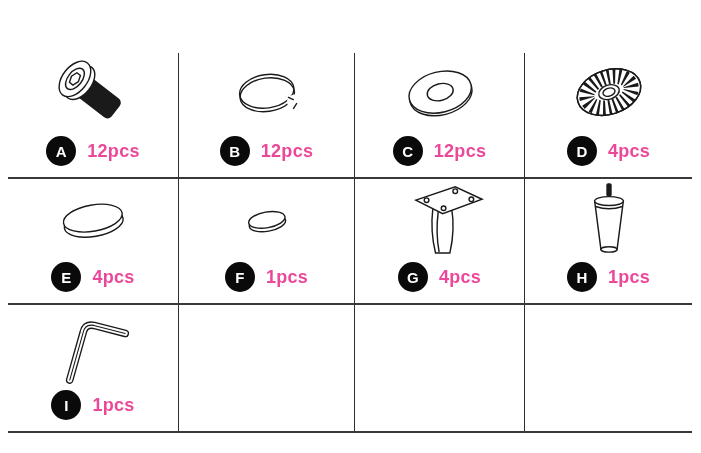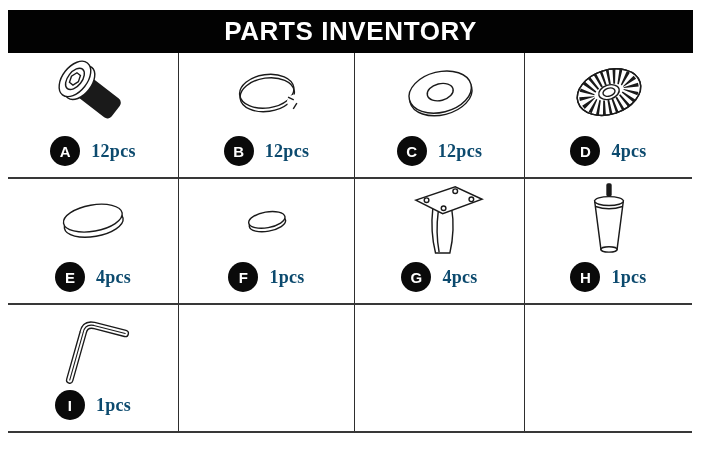--- a/index.html
+++ b/index.html
@@ -30,33 +30,30 @@
   .art{
     flex:1;display:flex;align-items:center;justify-content:center;
     width:100%;overflow:hidden;margin-bottom:4px;
   }
   .label-row{display:flex;align-items:center;gap:11px;}
   .badge{
     width:30px;height:30px;border-radius:50%;background:#0a0a0a;color:#ffffff;
     display:flex;align-items:center;justify-content:center;
     font-size:15px;font-weight:700;flex:none;
   }
-  .qty{font-size:18px;font-weight:700;color:#0c4a6e;letter-spacing:0.3px;font-family:Liberation Serif, serif;}
+  .qty{font-size:18px;font-weight:700;color:#ec4899;letter-spacing:0.3px;}
   svg .ln{stroke:#1a1a1a;stroke-width:1.6;fill:none;}
   svg .wh{stroke:#1a1a1a;stroke-width:1.6;fill:#ffffff;}
   svg .bk{fill:#1a1a1a;stroke:none;}
 </style>
 </head>
 <body>
 
 <div class="page">
 
-  <div class="header">
-    <span class="title">PARTS INVENTORY</span>
-  </div>
 
   <div class="grid">
 
     <div class="cell vline hline">
       <div class="art">
         <svg width="112" height="74" viewBox="0 0 112 84">
           <g transform="rotate(38 56 42)">
             <rect class="bk" x="42" y="29" width="47" height="27" rx="6"></rect>
             <ellipse class="wh" cx="37" cy="42" rx="13" ry="22"></ellipse>
             <ellipse class="wh" cx="30" cy="42" rx="14" ry="23"></ellipse>

